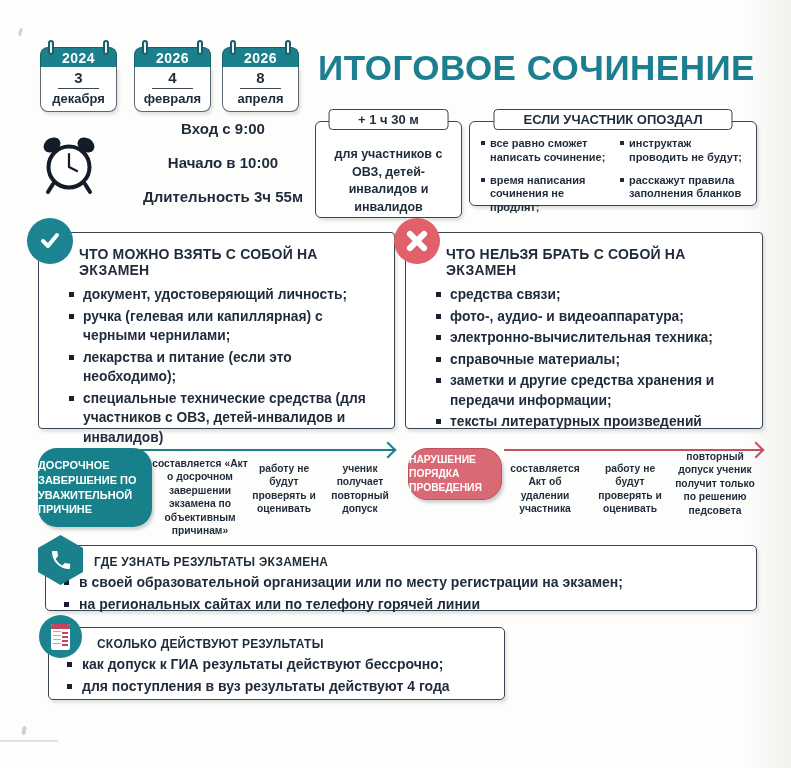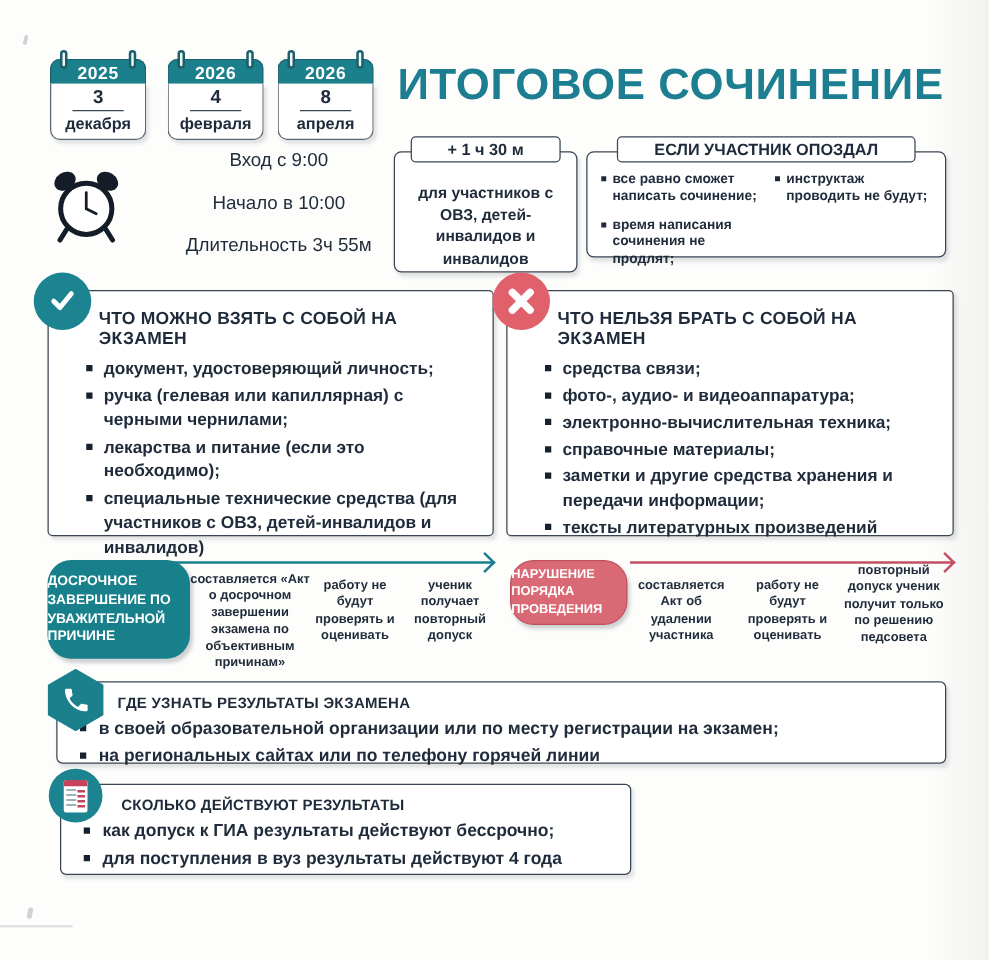--- a/index.html
+++ b/index.html
@@ -23,21 +23,21 @@
          border:2px solid #1b5f6a; border-radius:3px; z-index:2; }
   .pin-l { left:8px; } .pin-r { right:8px; }
 
   
   #page-title { position:absolute; left:318px; top:48px; width:450px;
                 font-size:35px; font-weight:800; color:#1d7e92; letter-spacing:.5px; }
 
   
   #clock { position:absolute; left:40px; top:134px; }
   #schedule { position:absolute; left:98px; top:120px; width:250px; text-align:center; }
-  #schedule div { font-size:15px; font-weight:400; margin-bottom:17px; }
+  #schedule div { font-size:15px; font-weight:700; margin-bottom:17px; }
 
   
   .tabbox { position:absolute; background:#fff; border:1.6px solid #3a4553;
             border-radius:6px; box-shadow:2px 3px 3px rgba(70,80,90,.15); }
   .tab { position:absolute; top:-13px; left:50%; transform:translateX(-50%);
          background:#fff; border:1.6px solid #3a4553; border-radius:4px;
          font-size:13px; font-weight:800; padding:2px 29px; white-space:nowrap; z-index:3; }
   #extra-box { left:315px; top:121px; width:147px; height:97px; }
   #extra-box .tabbox-body { padding:24px 8px 4px; text-align:center; font-size:12.5px;
                             font-weight:700; line-height:1.4; }
@@ -120,21 +120,21 @@
   #a3 { left:0px; top:740px; width:58px; height:2px; opacity:.35; }
 </style>
 </head>
 <body>
 
 <div id="poster">
 
   <div class="cal" style="left:40px">
     <div class="pin pin-l"></div>
     <div class="pin pin-r"></div>
-    <div class="cal-head">2025</div>
+    <div class="cal-head">2024</div>
     <div class="cal-body">
       <div class="cal-day">3</div>
       <div class="cal-month">декабря</div>
     </div>
   </div>
   <div class="cal" style="left:134px">
     <div class="pin pin-l"></div>
     <div class="pin pin-r"></div>
     <div class="cal-head">2026</div>
     <div class="cal-body">
@@ -176,20 +176,21 @@
 
   <div class="tabbox" id="late-box">
     <div class="tab">ЕСЛИ УЧАСТНИК ОПОЗДАЛ</div>
     <div class="late-cols">
       <ul class="late-col">
         <li>все равно сможет написать сочинение;</li>
         <li>время написания сочинения не продлят;</li>
       </ul>
       <ul class="late-col">
         <li>инструктаж проводить не будут;</li>
+        <li>расскажут правила заполнения бланков</li>
       </ul>
     </div>
   </div>
 
   <div class="bigbox" id="allowed-box">
     <div class="badge badge-check">
       <svg width="26" height="26" viewBox="0 0 26 26">
           <polyline points="6,13 11,18 20,7" fill="none" stroke="#fff" stroke-width="4" stroke-linecap="round" stroke-linejoin="round"></polyline>
         </svg>
     </div>

